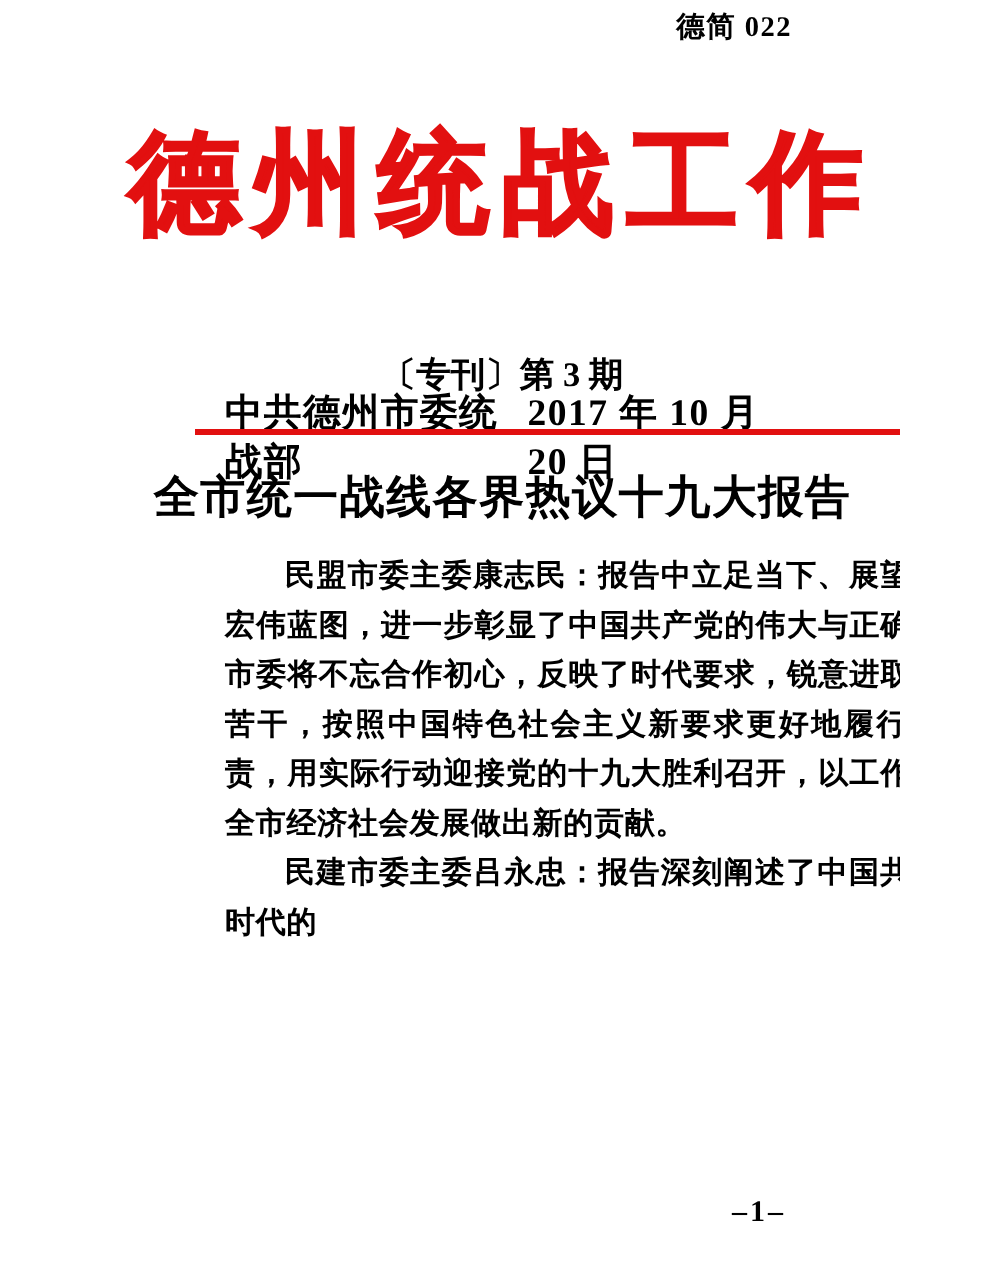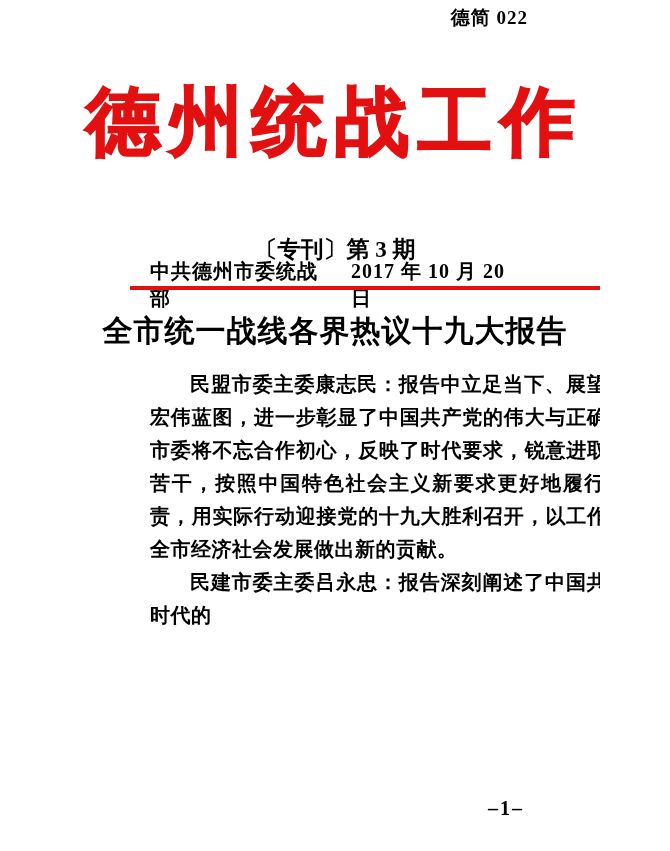--- a/index.html
+++ b/index.html
@@ -53,21 +53,21 @@
     margin-top: 35px;
   }
   .masthead-row {
     position: absolute;
     top: 258px;
     left: 80px;
     right: 70px;
     display: flex;
     justify-content: space-between;
     align-items: baseline;
-    font-size: 20px;
+    font-size: 25px;
     font-weight: bold;
   }
   .publisher-name {
     letter-spacing: 1px;
   }
   .issue-date {
     letter-spacing: 1px;
     margin-left: 14px;
   }
   .divider-line {

